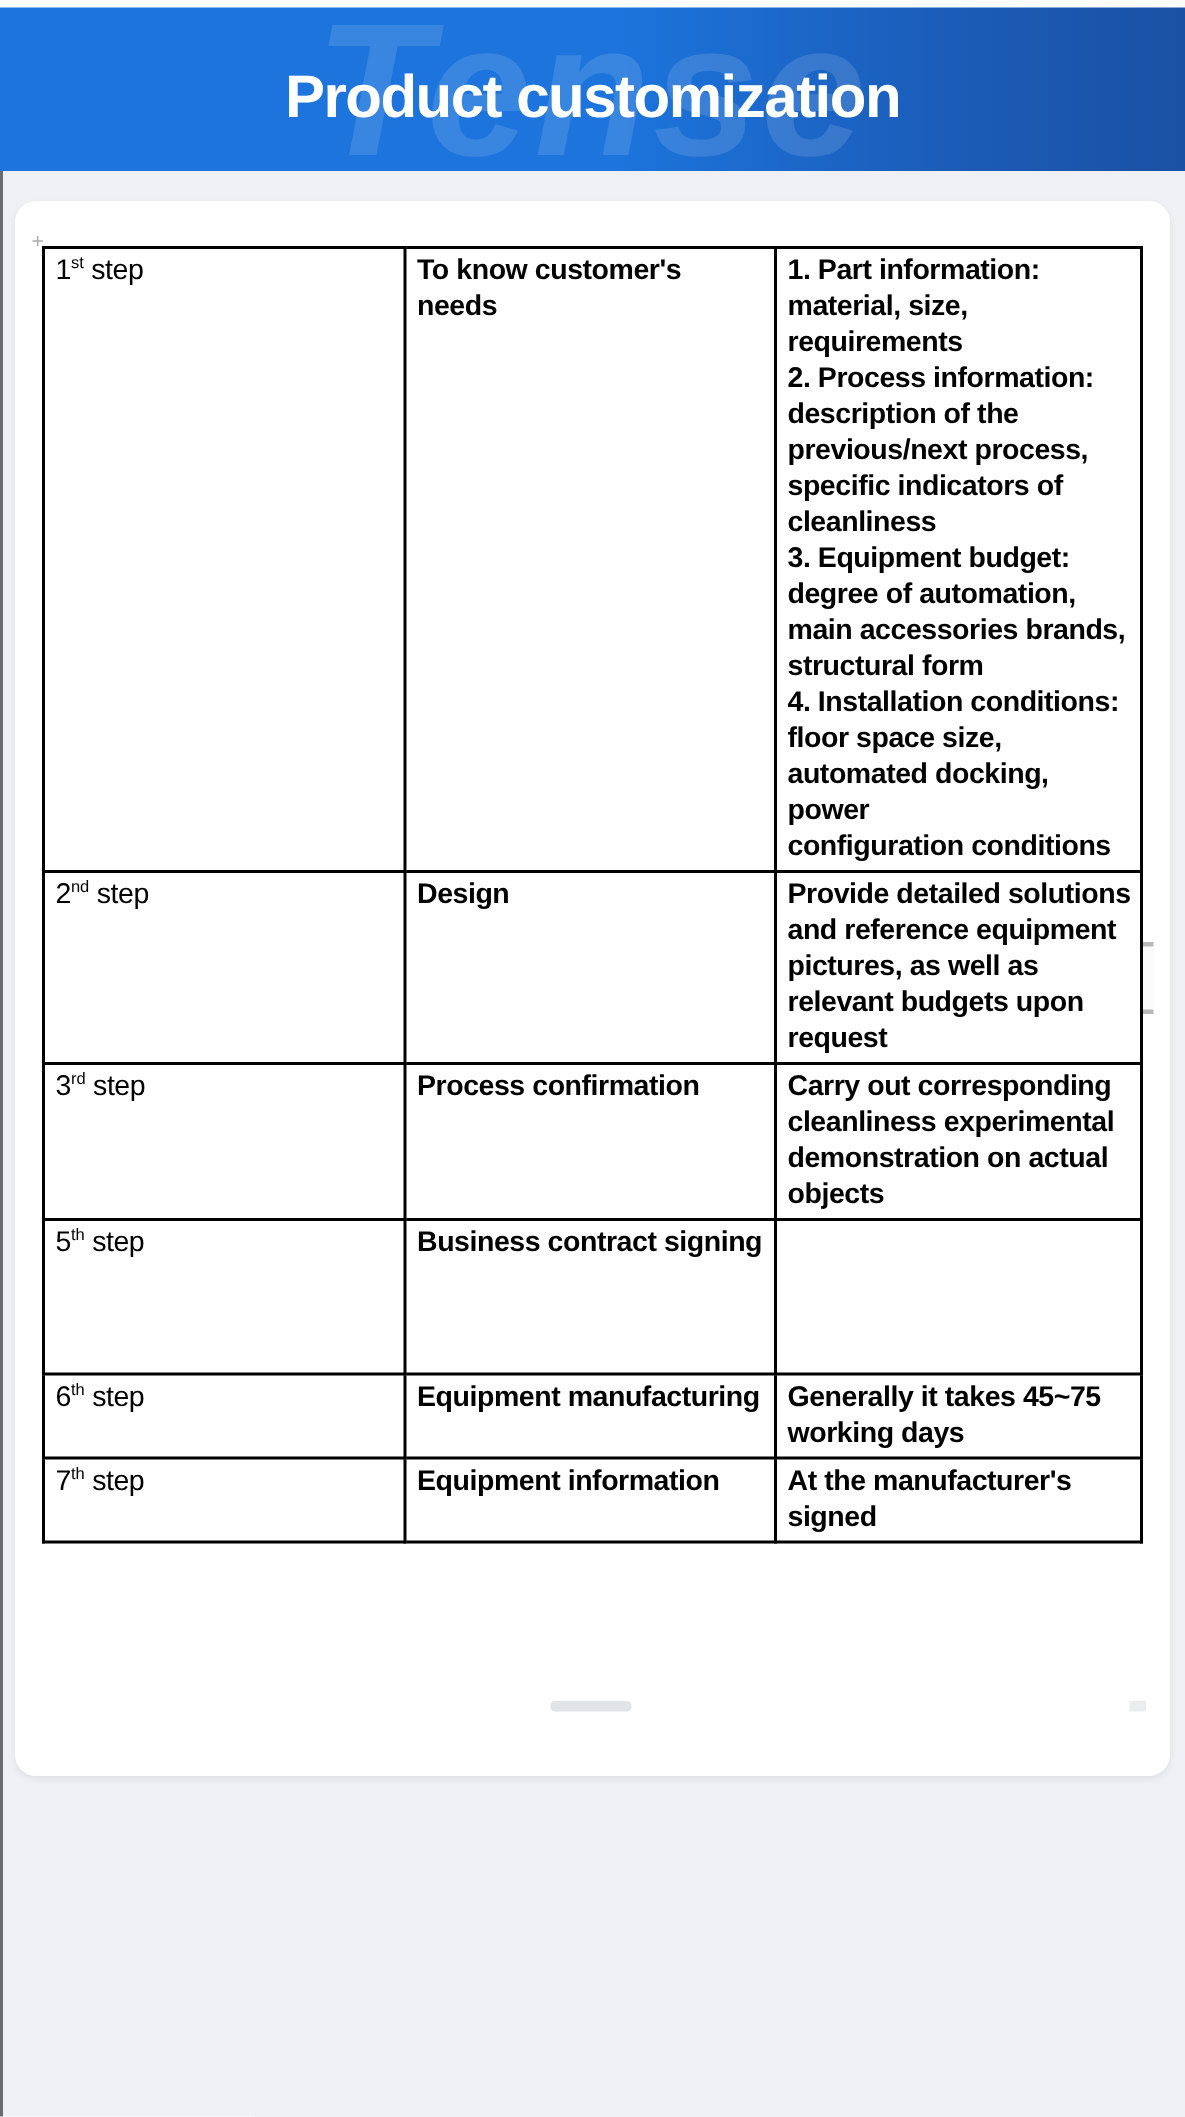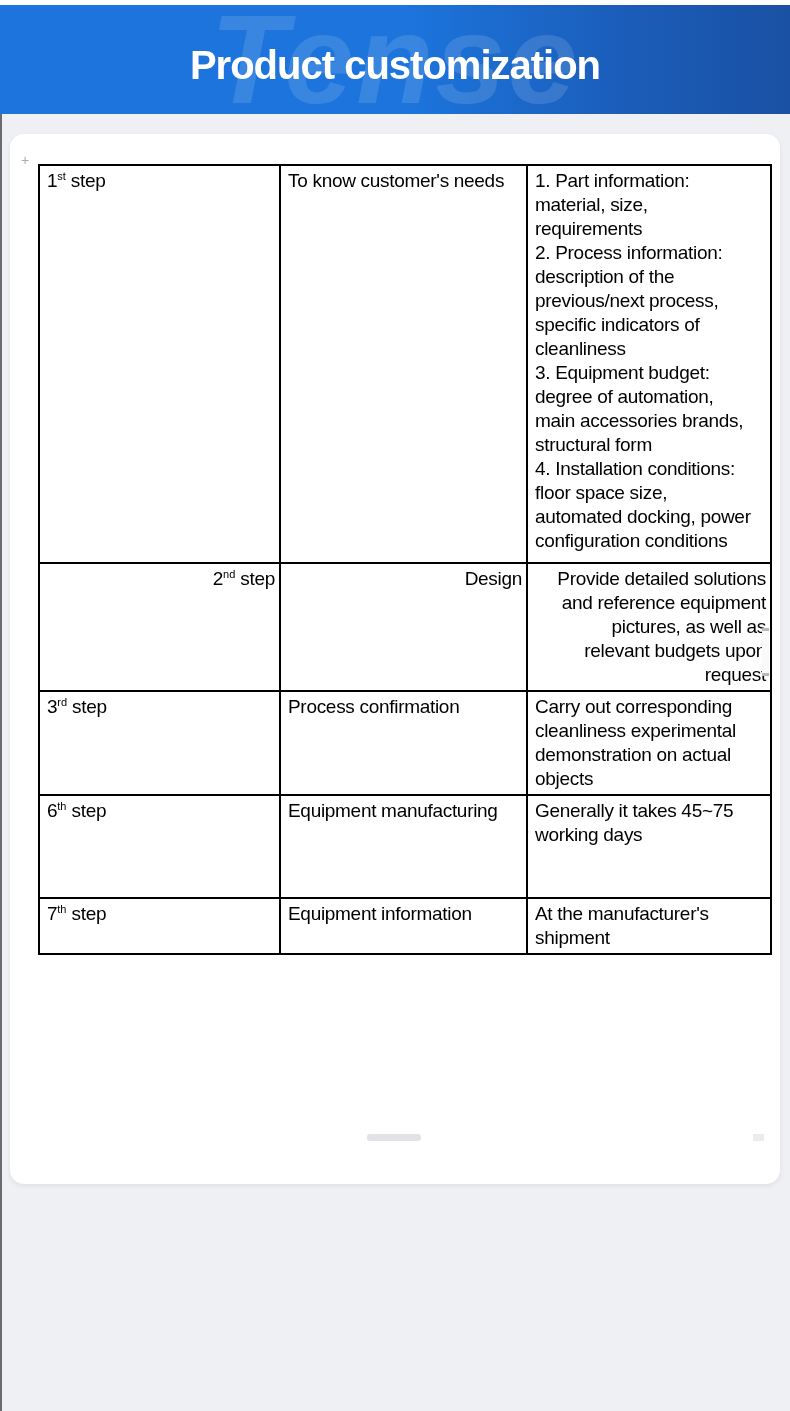--- a/index.html
+++ b/index.html
@@ -44,38 +44,38 @@
     position:absolute;left:10px;top:20px;
     width:770px;height:1050px;
     background:#ffffff;border-radius:14px;
     box-shadow:0 2px 5px rgba(0,0,0,0.07);
   }
   .table-handle{
     position:absolute;left:11px;top:19px;
     color:#aaadb2;font-size:14px;line-height:14px;
   }
   table.steps{
-    position:absolute;left:28px;top:30px;
+    position:absolute;left:18px;top:30px;
     width:732px;
     border-collapse:collapse;table-layout:fixed;
   }
   table.steps col.c1{width:241px;}
   table.steps col.c2{width:247px;}
   table.steps col.c3{width:244px;}
   table.steps td{
     border:2px solid #000000;
     vertical-align:top;
     padding:3px 4px 3px 7px;
     font-size:19px;line-height:24px;
     letter-spacing:-0.3px;
     color:#000000;
   }
-  td.wrap{white-space:pre-line;}
+  td.wrap{white-space:pre-line;font-weight:bold;}
   table.steps tr:nth-child(1) td{height:390px;}
-  table.steps tr:nth-child(2) td{height:118px;text-align:right;}
+  table.steps tr:nth-child(2) td{height:118px;}
   table.steps tr:nth-child(3) td{height:93px;}
   table.steps tr:nth-child(4) td{height:95px;}
   table.steps tr:nth-child(5) td{height:48px;}
   table.steps tr:nth-child(6) td{height:48px;}
   table.steps tr:nth-child(7) td{height:49px;margin-top:21px;}
   table.steps tr:nth-child(8) td{height:70px;}
   sup.ord{font-size:11px;vertical-align:super;letter-spacing:0;line-height:0;}
   .step-word{margin-left:5px;}
   .v-scroll{
     position:absolute;left:752px;top:494px;
@@ -149,30 +149,35 @@
         </tr>
         <tr>
           <td><span>3</span><sup class="ord">rd</sup><span class="step-word">step</span></td>
           <td class="wrap">Process confirmation</td>
           <td class="wrap">Carry out corresponding
 cleanliness experimental
 demonstration on actual
 objects</td>
         </tr>
         <tr>
+          <td><span>5</span><sup class="ord">th</sup><span class="step-word">step</span></td>
+          <td class="wrap">Business contract signing</td>
+          <td class="wrap"></td>
+        </tr>
+        <tr>
           <td><span>6</span><sup class="ord">th</sup><span class="step-word">step</span></td>
           <td class="wrap">Equipment manufacturing</td>
           <td class="wrap">Generally it takes 45~75
 working days</td>
         </tr>
         <tr>
           <td><span>7</span><sup class="ord">th</sup><span class="step-word">step</span></td>
           <td class="wrap">Equipment information</td>
           <td class="wrap">At the manufacturer's
-shipment</td>
+signed</td>
         </tr>
       </tbody>
     </table>
 
     <div class="v-scroll"></div>
     <div class="h-scroll"></div>
     <div class="h-scroll-end"></div>
   </div>
 </div>
 

